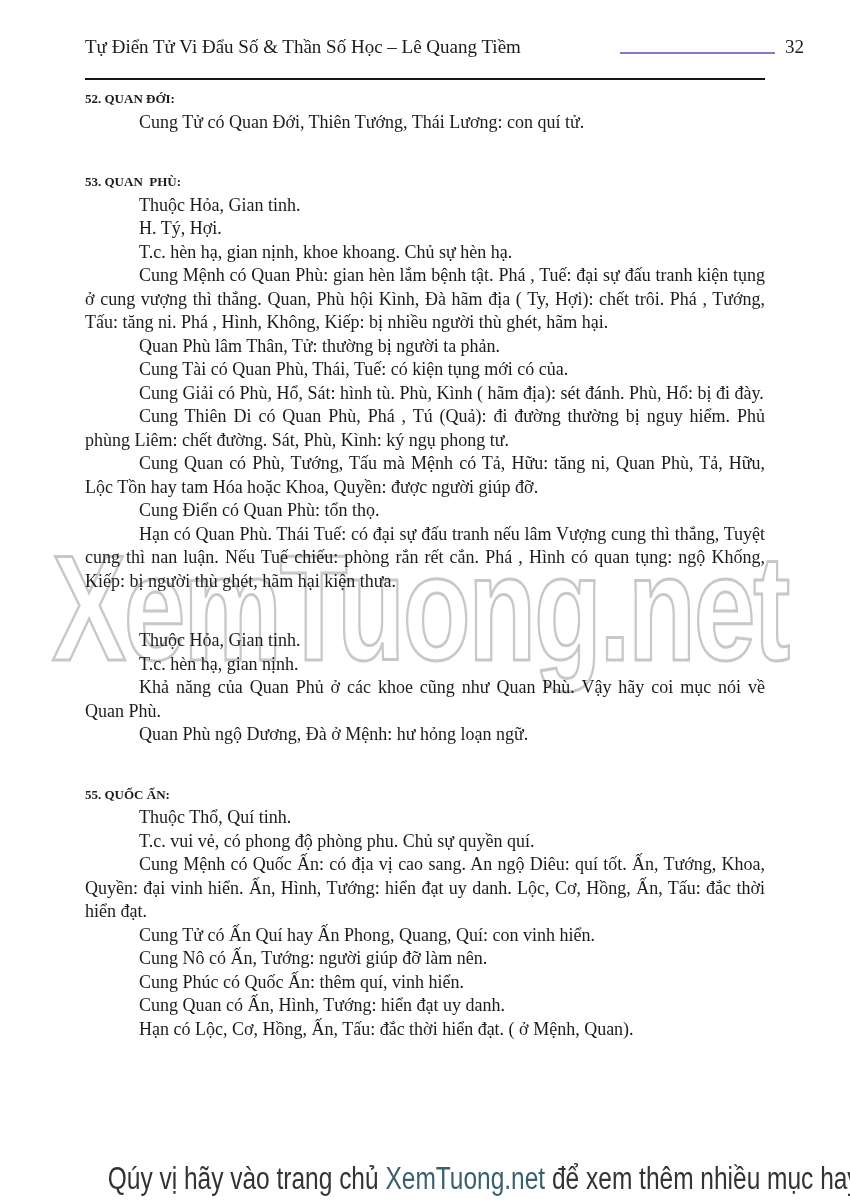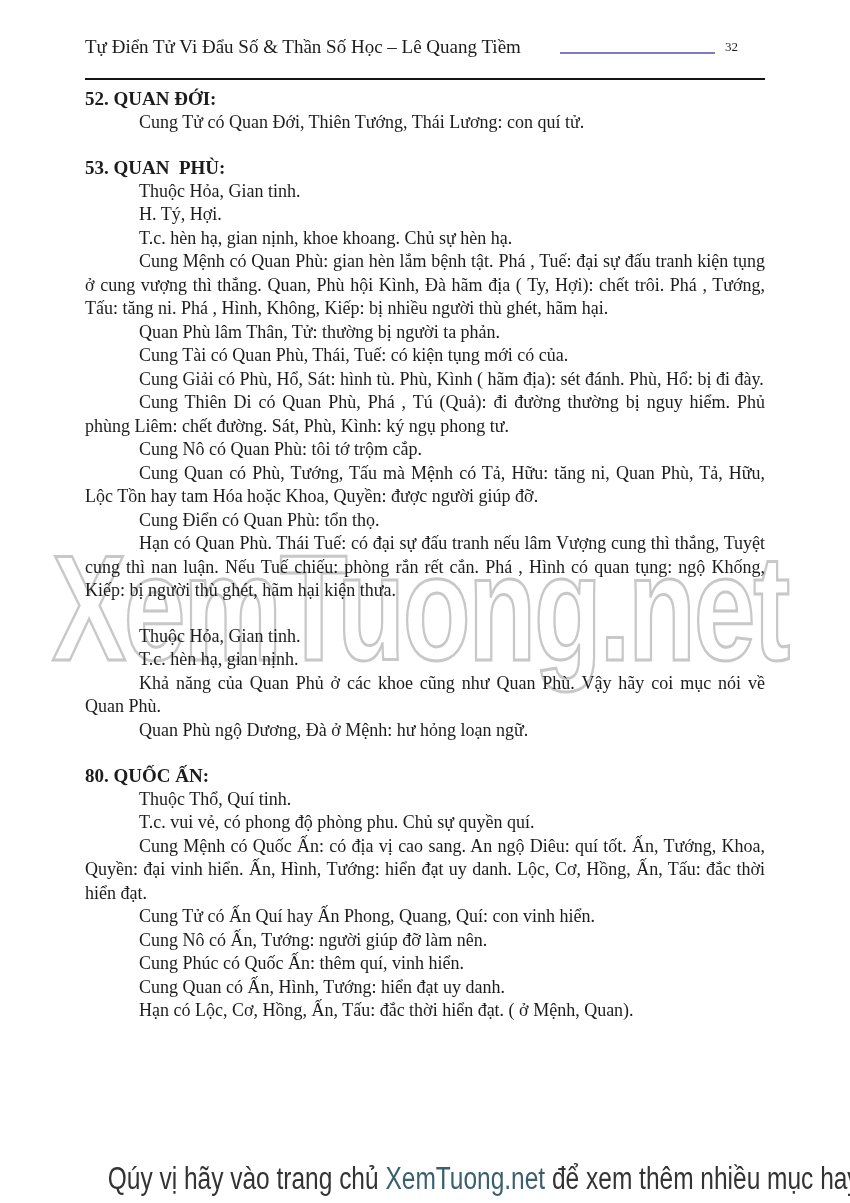--- a/index.html
+++ b/index.html
@@ -10,39 +10,39 @@
     height: 1203px;
     margin: 0 auto;
     background: #ffffff;
     overflow: hidden;
     font-family: "Liberation Serif", serif;
     color: #1c1c1c;
   }
   
   .header {
     display: flex;
-    align-items: center;
-    padding: 36px 112px 0 85px;
+    align-items: flex-start;
+    padding: 36px 46px 0 85px;
     position: relative;
     z-index: 2;
   }
   .header-title {
     font-size: 19px;
     flex: 1;
     white-space: nowrap;
   }
   .header-underline {
     display: inline-block;
     width: 155px;
     border-bottom: 2px solid #7b7bc9;
     align-self: flex-end;
     margin: 0 10px 4px 0;
   }
   .header-page {
-    font-size: 13px;
+    font-size: 19px;
   }
   .rule {
     border-top: 2px solid #151515;
     margin: 20px 85px 0 85px;
     position: relative;
     z-index: 2;
   }
   
   .watermark {
     position: absolute;
@@ -66,24 +66,24 @@
     }
   }
   
   .content {
     position: relative;
     z-index: 2;
     padding: 7px 85px 0 85px;
     font-size: 18px;
     line-height: 23.5px;
   }
-  .section + .section { margin-top: 22px; }
+  .section + .section { margin-top: 36px; }
   .sec-heading {
     font-weight: bold;
-    font-size: 19px;
+    font-size: 13px;
     white-space: pre-wrap;
   }
   .para {
     text-indent: 54px;
     text-align: justify;
   }
   
   .footer {
     position: absolute;
     left: 0;
@@ -130,38 +130,37 @@
       <div class="sec-heading">53. QUAN  PHÙ:</div>
       <div class="sec-body">
           <p class="para">Thuộc Hỏa, Gian tinh.</p>
           <p class="para">H. Tý, Hợi.</p>
           <p class="para">T.c. hèn hạ, gian nịnh, khoe khoang. Chủ sự hèn hạ.</p>
           <p class="para">Cung Mệnh có Quan Phù: gian hèn lắm bệnh tật. Phá , Tuế: đại sự đấu tranh kiện tụng ở cung vượng thì thắng. Quan, Phù hội Kình, Đà hãm địa ( Ty, Hợi): chết trôi. Phá , Tướng, Tấu: tăng ni. Phá , Hình, Không, Kiếp: bị nhiều người thù ghét, hãm hại.</p>
           <p class="para">Quan Phù lâm Thân, Tử: thường bị người ta phản.</p>
           <p class="para">Cung Tài có Quan Phù, Thái, Tuế: có kiện tụng mới có của.</p>
           <p class="para">Cung Giải có Phù, Hổ, Sát: hình tù. Phù, Kình ( hãm địa): sét đánh. Phù, Hổ: bị đi đày.</p>
           <p class="para">Cung Thiên Di có Quan Phù, Phá , Tú (Quả): đi đường thường bị nguy hiểm. Phủ phùng Liêm: chết đường. Sát, Phù, Kình: ký ngụ phong tư.</p>
-          <p class="para">Cung Nô có Quan Phù: tôi tớ trộm cắp.</p>
           <p class="para">Cung Quan có Phù, Tướng, Tấu mà Mệnh có Tả, Hữu: tăng ni, Quan Phù, Tả, Hữu, Lộc Tồn hay tam Hóa hoặc Khoa, Quyền: được người giúp đỡ.</p>
           <p class="para">Cung Điển có Quan Phù: tổn thọ.</p>
           <p class="para">Hạn có Quan Phù. Thái Tuế: có đại sự đấu tranh nếu lâm Vượng cung thì thắng, Tuyệt cung thì nan luận. Nếu Tuế chiếu: phòng rắn rết cắn. Phá , Hình có quan tụng: ngộ Khống, Kiếp: bị người thù ghét, hãm hại kiện thưa.</p>
         </div>
     </div>
 
     <div class="section">
       <div class="sec-body">
           <p class="para">Thuộc Hỏa, Gian tinh.</p>
           <p class="para">T.c. hèn hạ, gian nịnh.</p>
           <p class="para">Khả năng của Quan Phủ ở các khoe cũng như Quan Phù. Vậy hãy coi mục nói về Quan Phù.</p>
           <p class="para">Quan Phù ngộ Dương, Đà ở Mệnh: hư hỏng loạn ngữ.</p>
         </div>
     </div>
 
     <div class="section">
-      <div class="sec-heading">80. QUỐC ẤN:</div>
+      <div class="sec-heading">55. QUỐC ẤN:</div>
       <div class="sec-body">
           <p class="para">Thuộc Thổ, Quí tinh.</p>
           <p class="para">T.c. vui vẻ, có phong độ phòng phu. Chủ sự quyền quí.</p>
           <p class="para">Cung Mệnh có Quốc Ấn: có địa vị cao sang. An ngộ Diêu: quí tốt. Ấn, Tướng, Khoa, Quyền: đại vinh hiển. Ấn, Hình, Tướng: hiển đạt uy danh. Lộc, Cơ, Hồng, Ấn, Tấu: đắc thời hiển đạt.</p>
           <p class="para">Cung Tử có Ấn Quí hay Ấn Phong, Quang, Quí: con vinh hiển.</p>
           <p class="para">Cung Nô có Ấn, Tướng: người giúp đỡ làm nên.</p>
           <p class="para">Cung Phúc có Quốc Ấn: thêm quí, vinh hiển.</p>
           <p class="para">Cung Quan có Ấn, Hình, Tướng: hiển đạt uy danh.</p>
           <p class="para">Hạn có Lộc, Cơ, Hồng, Ấn, Tấu: đắc thời hiển đạt. ( ở Mệnh, Quan).</p>
         </div>

